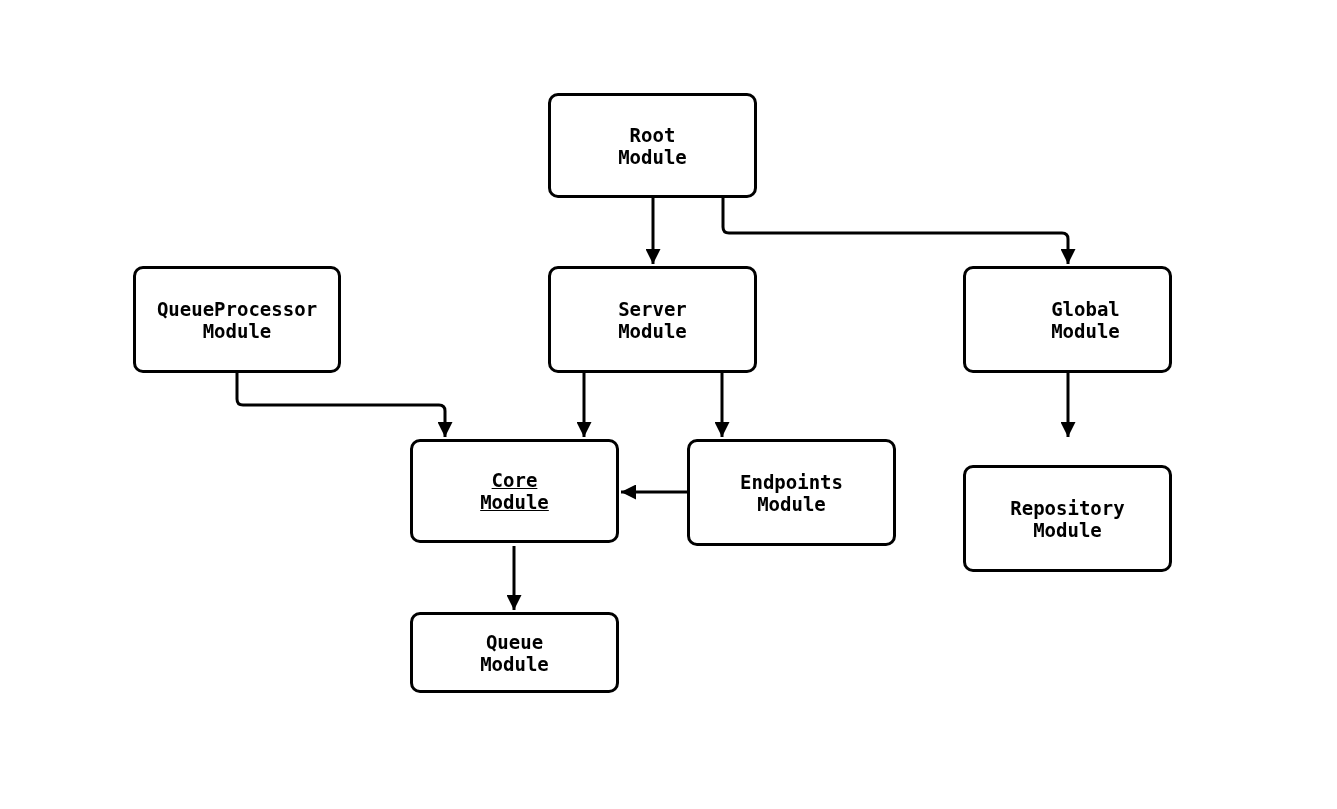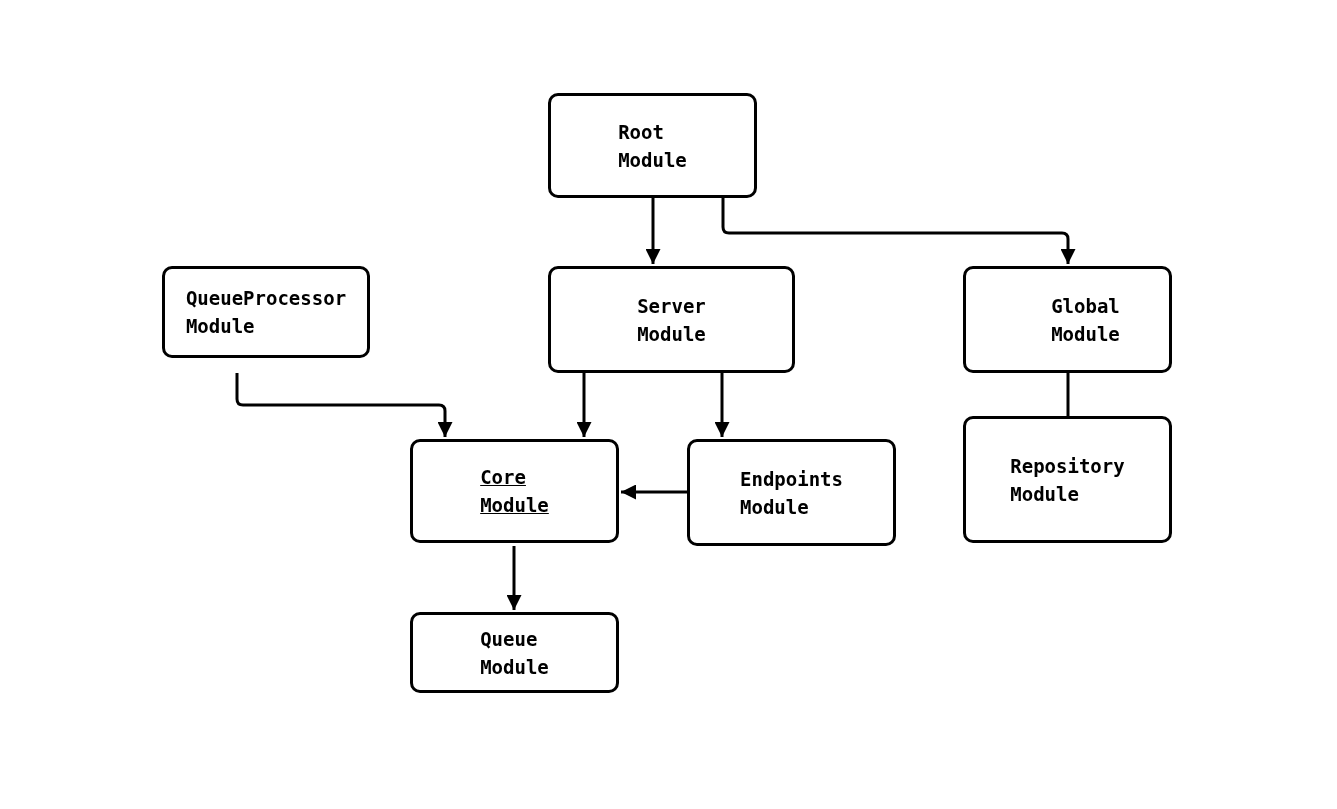--- a/index.html
+++ b/index.html
@@ -33,32 +33,32 @@
     border: 3px solid #000000;
     border-radius: 10px;
     background: #ffffff;
     display: flex;
     align-items: center;
     justify-content: center;
   }
   .node-label {
     font-size: 19px;
     font-weight: bold;
-    line-height: 28px;
+    line-height: 22px;
     color: #000000;
-    text-align: left;
+    text-align: center;
     white-space: pre-line;
   }
   #node-root          { left: 548px; top: 93px;  width: 209px; height: 105px; }
-  #node-queueprocessor{ left: 133px; top: 266px; width: 208px; height: 92px; margin-left: 29px; }
-  #node-server        { left: 548px; top: 266px; width: 247px; height: 107px; }
+  #node-queueprocessor{ left: 133px; top: 266px; width: 208px; height: 107px; }
+  #node-server        { left: 548px; top: 266px; width: 209px; height: 107px; }
   #node-global        { left: 963px; top: 266px; width: 209px; height: 107px; padding-left: 36px; }
   #node-core          { left: 410px; top: 439px; width: 209px; height: 104px; text-decoration: underline; }
   #node-endpoints     { left: 687px; top: 439px; width: 209px; height: 107px; }
-  #node-repository    { left: 963px; top: 416px; width: 209px; height: 127px; }
+  #node-repository    { left: 963px; top: 465px; width: 209px; height: 107px; }
   #node-queue         { left: 410px; top: 612px; width: 209px; height: 81px; }
 </style>
 </head>
 <body>
 
 <div class="stage">
 
   <svg class="edges-layer" width="1337" height="809" viewBox="0 0 1337 809" xmlns="http://www.w3.org/2000/svg">
     <defs>
       <marker id="arrowhead" viewBox="0 0 10 10" refX="10" refY="5" markerWidth="15" markerHeight="15" markerUnits="userSpaceOnUse" orient="auto">

